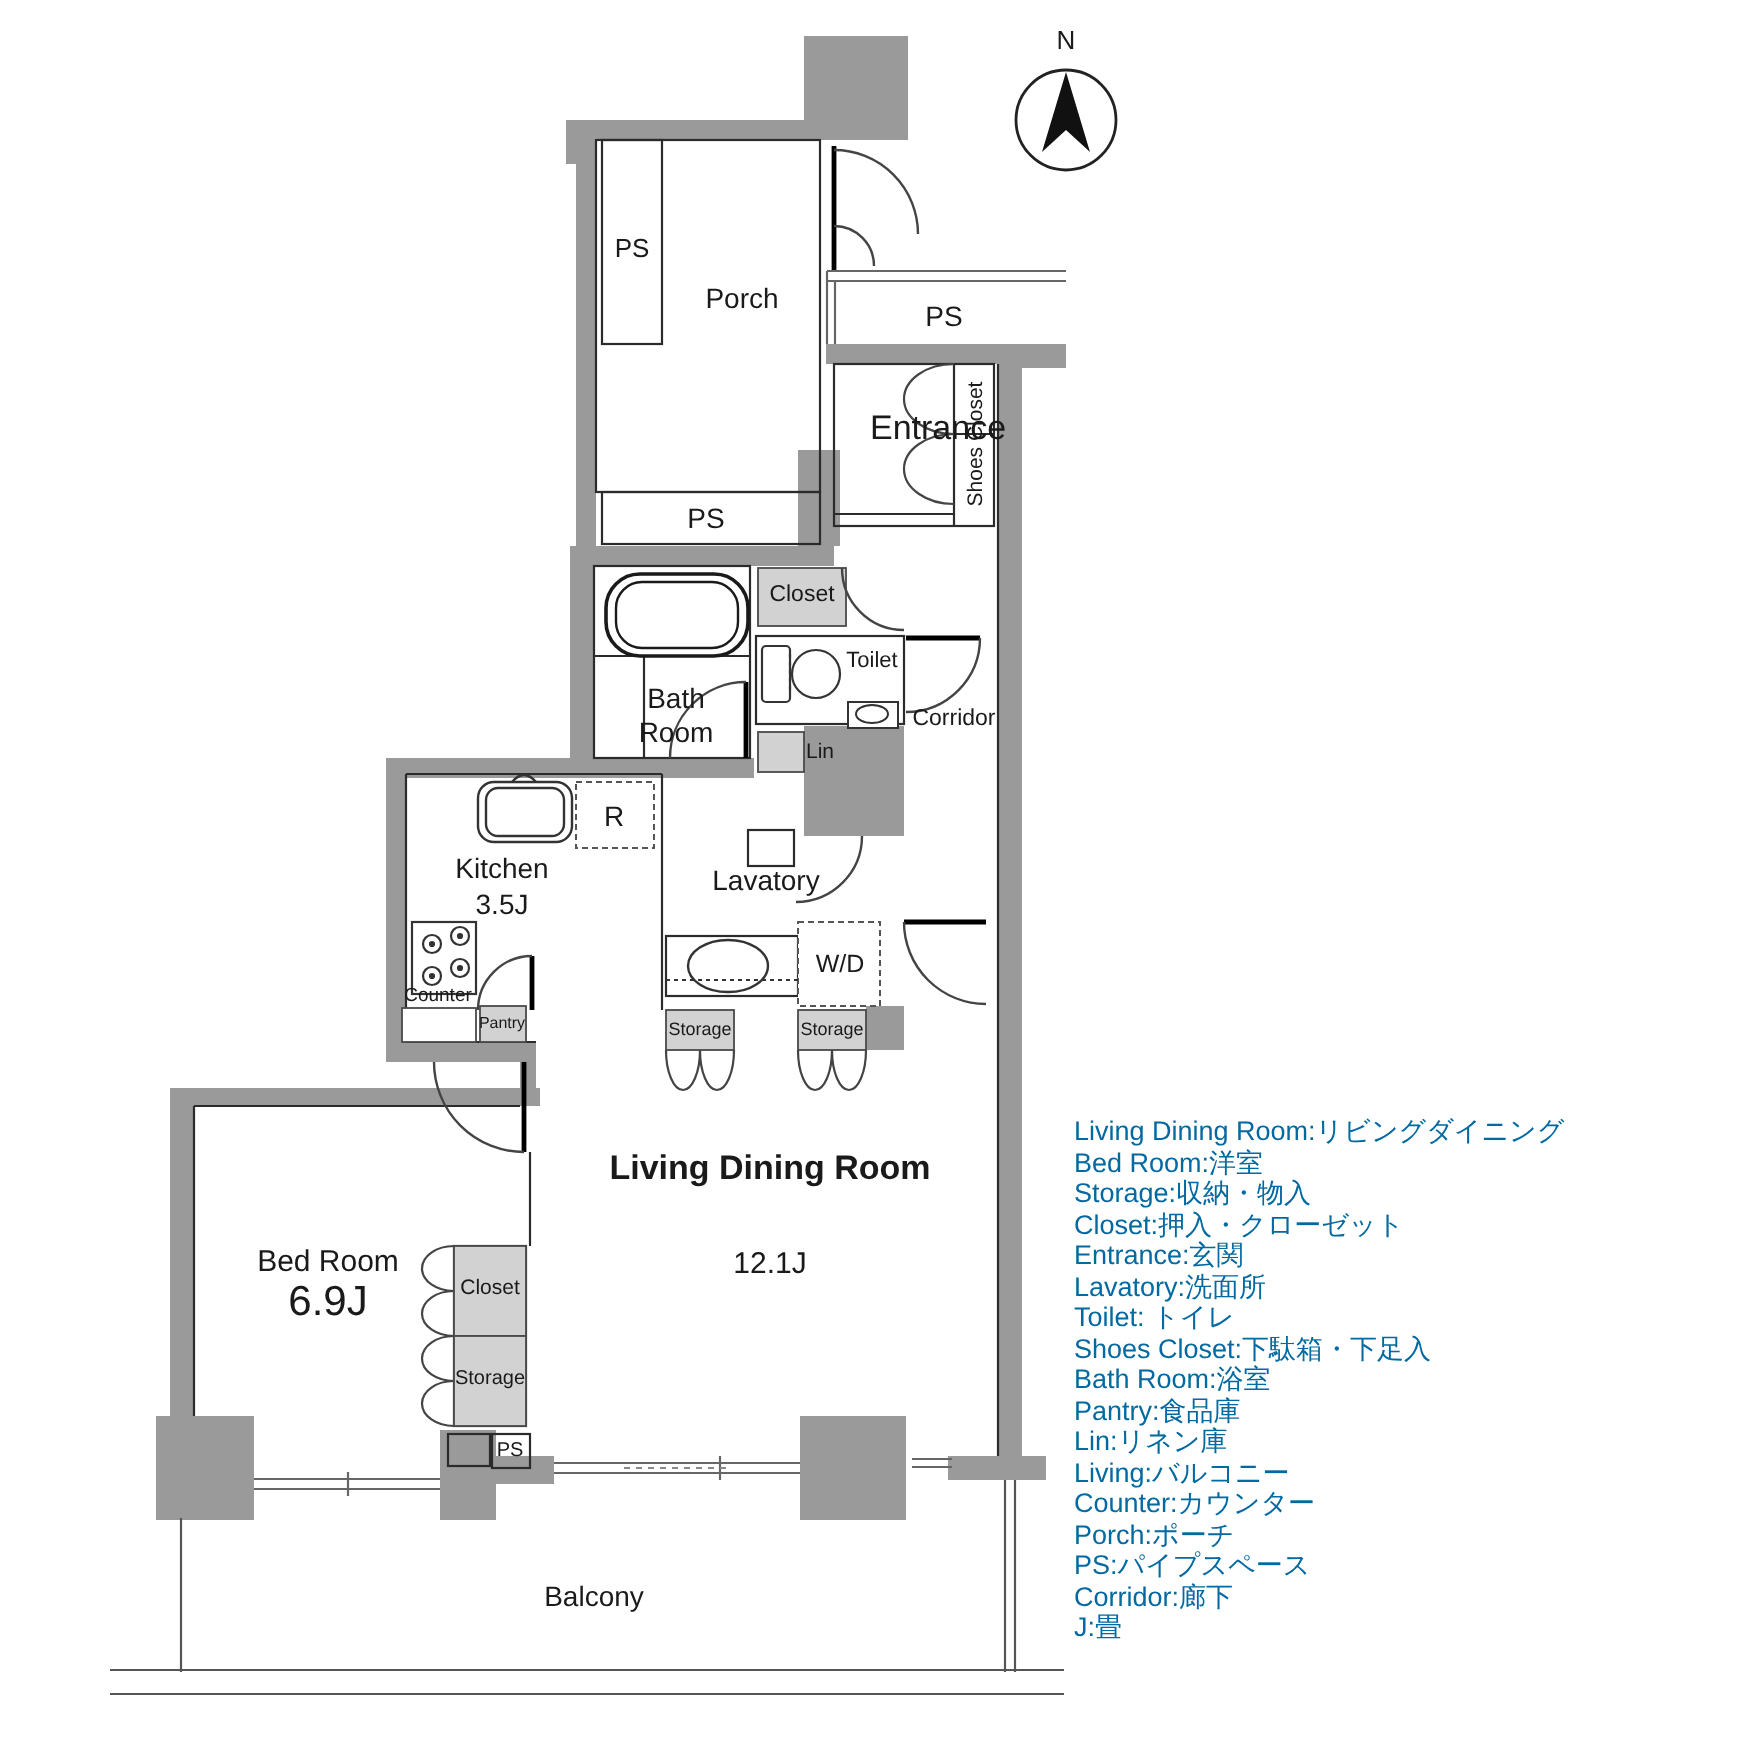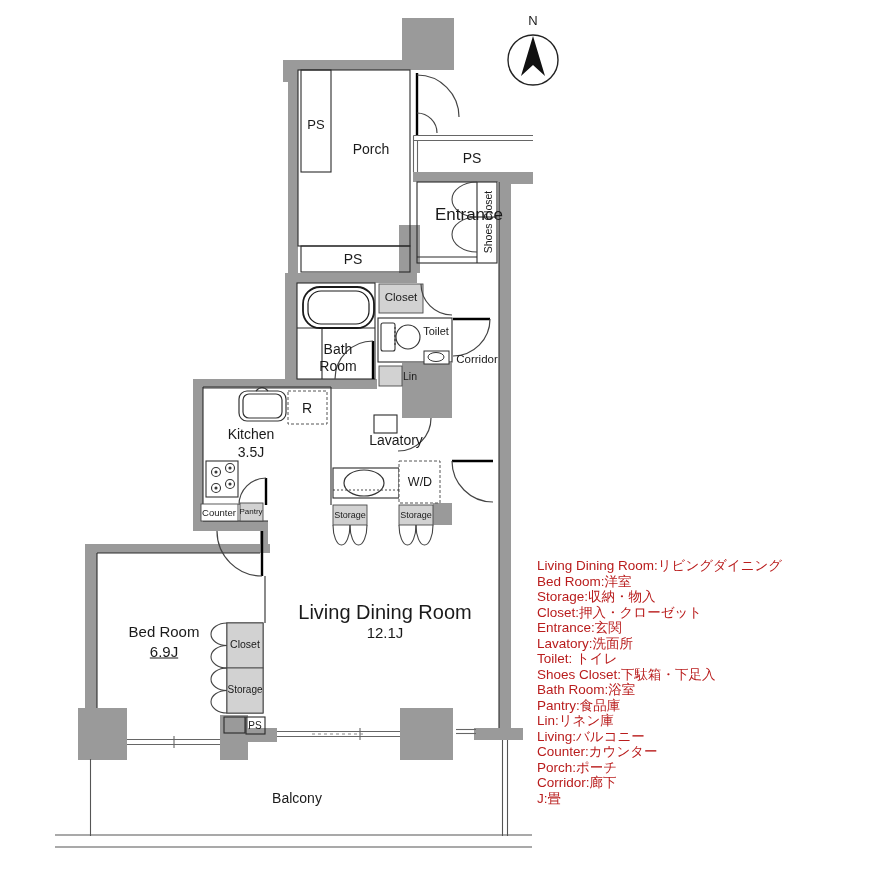--- a/index.html
+++ b/index.html
@@ -3,21 +3,21 @@
 <meta charset="utf-8">
 <style>
   html,body{margin:0;padding:0;background:#fff;}
   .stage{position:relative;width:872px;height:872px;background:#fff;overflow:hidden;
          font-family:"Liberation Sans",sans-serif;color:#1a1a1a;}
   .stage svg{position:absolute;left:0;top:0;}
   .lbl{position:absolute;transform:translate(-50%,-50%);white-space:nowrap;color:#1a1a1a;
        font-family:"Liberation Sans",sans-serif;line-height:1;}
   .lbl.vert{transform:translate(-50%,-50%) rotate(-90deg);}
   .legend{position:absolute;left:537px;top:558px;font-size:13.5px;line-height:15.5px;
-          color:#b91c1c;text-align:left;}
+          color:#0369a1;text-align:left;}
   .legend div{white-space:nowrap;}
 </style>
 </head>
 <body>
 
 <div class="stage">
 
 <svg width="872" height="872" viewBox="0 0 872 872">
 
   <g fill="#9a9a9a" stroke="none">
@@ -196,47 +196,48 @@
 <div class="lbl" style="left:353px;top:259px;font-size:14px;">PS</div>
 <div class="lbl" style="left:401px;top:298px;font-size:11.5px;">Closet</div>
 <div class="lbl" style="left:436px;top:331px;font-size:11px;">Toilet</div>
 <div class="lbl" style="left:338px;top:349px;font-size:14px;">Bath</div>
 <div class="lbl" style="left:338px;top:366px;font-size:14px;">Room</div>
 <div class="lbl" style="left:477px;top:360px;font-size:11.5px;">Corridor</div>
 <div class="lbl" style="left:390px;top:376px;font-size:10.5px;margin-left:20px;">Lin</div>
 <div class="lbl" style="left:307px;top:408px;font-size:14px;">R</div>
 <div class="lbl" style="left:251px;top:434px;font-size:14px;">Kitchen</div>
 <div class="lbl" style="left:251px;top:452px;font-size:14px;">3.5J</div>
-<div class="lbl" style="left:396px;top:440px;font-size:14px;">Lavatory</div>
+<div class="lbl" style="left:383px;top:440px;font-size:14px;">Lavatory</div>
 <div class="lbl" style="left:420px;top:482px;font-size:12.5px;">W/D</div>
-<div class="lbl" style="left:219px;top:513px;font-size:9.5px;">Counter</div>
+<div class="lbl" style="left:219px;top:498px;font-size:9.5px;">Counter</div>
 <div class="lbl" style="left:251px;top:512px;font-size:8px;">Pantry</div>
 <div class="lbl" style="left:350px;top:515px;font-size:9px;">Storage</div>
 <div class="lbl" style="left:416px;top:515px;font-size:9px;">Storage</div>
-<div class="lbl" style="left:385px;top:612px;font-size:20px;">Living Dining Room</div>
+<div class="lbl" style="left:385px;top:584px;font-size:17px;font-weight:bold;">Living Dining Room</div>
 <div class="lbl" style="left:385px;top:632px;font-size:15px;">12.1J</div>
 <div class="lbl" style="left:164px;top:631px;font-size:15px;">Bed Room</div>
-<div class="lbl" style="left:164px;top:651px;font-size:15px;text-decoration:underline;">6.9J</div>
+<div class="lbl" style="left:164px;top:651px;font-size:21px;">6.9J</div>
 <div class="lbl" style="left:245px;top:644px;font-size:10.5px;">Closet</div>
 <div class="lbl" style="left:245px;top:690px;font-size:10px;">Storage</div>
 <div class="lbl" style="left:255px;top:726px;font-size:10px;">PS</div>
 <div class="lbl" style="left:297px;top:798px;font-size:14px;text-align:center;">Balcony</div>
 
 <div class="legend">
   <div>Living Dining Room:リビングダイニング</div>
   <div>Bed Room:洋室</div>
   <div>Storage:収納・物入</div>
   <div>Closet:押入・クローゼット</div>
   <div>Entrance:玄関</div>
   <div>Lavatory:洗面所</div>
   <div>Toilet: トイレ</div>
   <div>Shoes Closet:下駄箱・下足入</div>
   <div>Bath Room:浴室</div>
   <div>Pantry:食品庫</div>
   <div>Lin:リネン庫</div>
   <div>Living:バルコニー</div>
   <div>Counter:カウンター</div>
   <div>Porch:ポーチ</div>
+  <div>PS:パイプスペース</div>
   <div>Corridor:廊下</div>
   <div>J:畳</div>
 </div>
 
 </div>
 
 </body></html>

